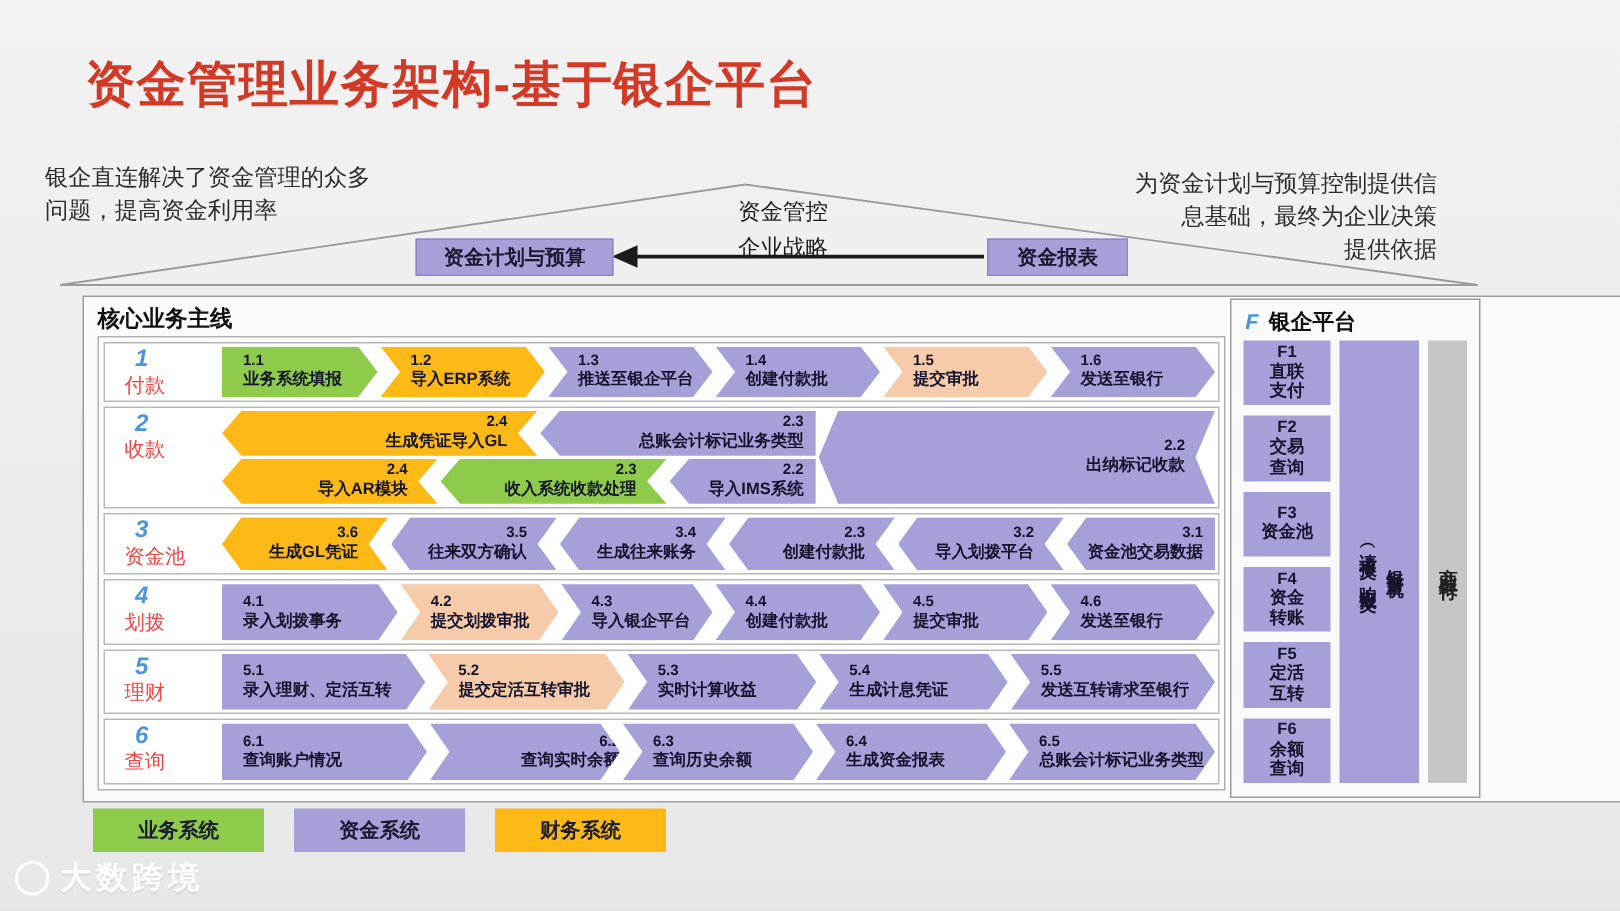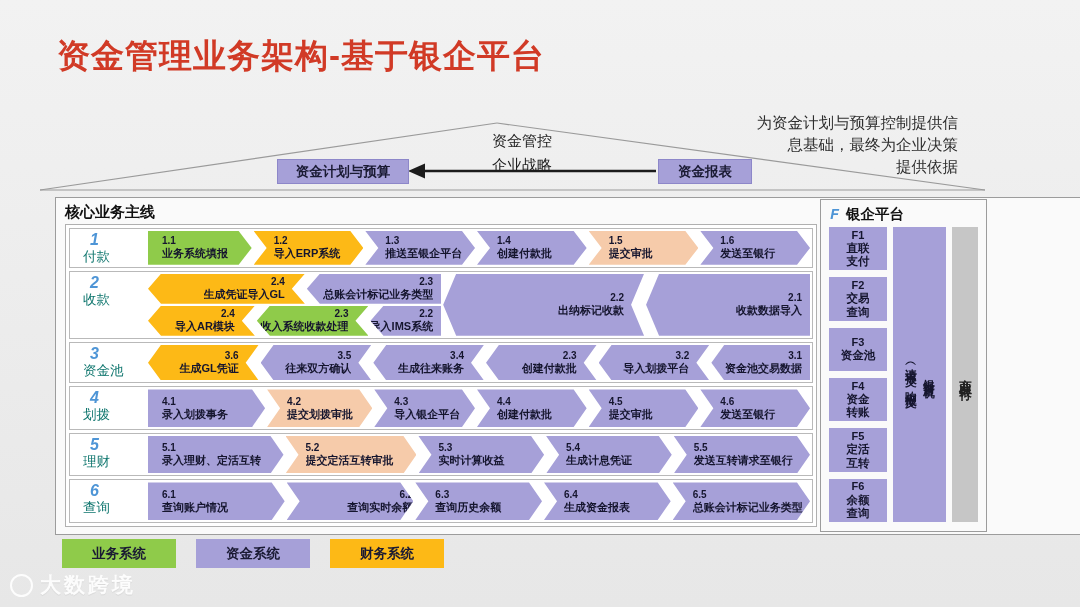--- a/index.html
+++ b/index.html
@@ -16,21 +16,21 @@
           display:flex;align-items:center;justify-content:center;font-size:13.5px;font-weight:600;color:#1a1a33;}
   svg.overlay{left:0;top:0;pointer-events:none;}
 
   .panel{background:#fafafa;border:1px solid #9c9c9c;box-sizing:border-box;}
   .core-title{left:9px;top:5px;font-size:15px;font-weight:700;color:#111;}
   .rowsbox{left:9px;top:26px;width:752px;height:303px;border:1px solid #b0b0b0;background:#fff;
            box-sizing:border-box;padding:3px;display:flex;flex-direction:column;gap:3px;}
   .row{border:1px solid #b9b9b9;background:#fff;display:flex;box-sizing:border-box;min-height:0;}
   .rowlabel{width:76px;flex:none;padding:3px 0 0 13px;box-sizing:border-box;}
   .rownum{display:block;font-style:italic;font-weight:700;color:#4e95d6;font-size:16px;line-height:1.05;padding-left:7px;}
-  .rowname{display:block;font-size:13.5px;color:#0f766e;line-height:1.15;}
+  .rowname{display:block;font-size:13.5px;color:#ef4444;line-height:1.15;}
   .arrows{flex:1;display:flex;gap:2px;padding:2px;min-width:0;}
   .arrow{position:relative;display:flex;flex-direction:column;justify-content:center;min-width:0;color:#15152e;}
   .arrow .no{font-size:10px;font-weight:700;line-height:1.2;}
   .arrow .lb{font-size:11px;font-weight:600;line-height:1.2;white-space:nowrap;overflow:hidden;}
   .dirR{clip-path:polygon(0 0,calc(100% - 13px) 0,100% 50%,calc(100% - 13px) 100%,0 100%,13px 50%);padding-left:20px;}
   .dirR.first{clip-path:polygon(0 0,calc(100% - 13px) 0,100% 50%,calc(100% - 13px) 100%,0 100%);padding-left:14px;}
   .dirL{clip-path:polygon(0 50%,13px 0,100% 0,calc(100% - 13px) 50%,100% 100%,13px 100%);
         align-items:flex-end;text-align:right;padding-right:20px;}
   .dirL.lastL{clip-path:polygon(0 50%,13px 0,100% 0,100% 100%,13px 100%);padding-right:8px;}
   .c-green{background:var(--green);} .c-yellow{background:var(--yellow);}
@@ -60,20 +60,22 @@
   .wm-text{font-size:21px;font-weight:700;letter-spacing:3px;color:rgba(255,255,255,.92);
            text-shadow:0 1px 1px rgba(0,0,0,.07);}
 </style>
 </head>
 <body>
 
 <div class="page">
 
   <div class="abs title">资金管理业务架构-基于银企平台</div>
 
+  <div class="abs note note-left">银企直连解决了资金管理的众多
+问题，提高资金利用率</div>
   <div class="abs note note-right">为资金计划与预算控制提供信
 息基础，最终为企业决策
 提供依据</div>
 
   <svg class="abs overlay" width="1080" height="607">
     <line x1="40" y1="190" x2="497" y2="123" stroke="#9a9a9a" stroke-width="1.2"></line>
     <line x1="497" y1="123" x2="985" y2="190" stroke="#9a9a9a" stroke-width="1.2"></line>
     <line x1="40" y1="190" x2="985" y2="190" stroke="#9a9a9a" stroke-width="1.2"></line>
     <line x1="656" y1="171" x2="423" y2="171" stroke="#1c1c1c" stroke-width="2.5"></line>
     <polygon points="408,171 425,163.5 425,178.5" fill="#1c1c1c"></polygon>
@@ -152,24 +154,20 @@
               <div class="arrow dirL lastL c-purple" style="flex:26;">
                 <span class="no">2.2</span>
                 <span class="lb">导入IMS系统</span>
                 </div>
             </div>
           </div>
           <div class="arrow dirL c-purple" style="flex:29;">
             <span class="no">2.2</span>
             <span class="lb">出纳标记收款</span>
             </div>
-          <div class="arrow dirL lastL c-purple" style="flex:25;">
-            <span class="no">2.1</span>
-            <span class="lb">收款数据导入</span>
-            </div>
         </div>
       </div>
 
       <div class="row" style="flex:42 0 0;">
         <div class="rowlabel">
           <span class="rownum">3</span>
           <span class="rowname">资金池</span>
         </div>
         <div class="arrows">
           <div class="arrow dirL c-yellow" style="flex:1;">

